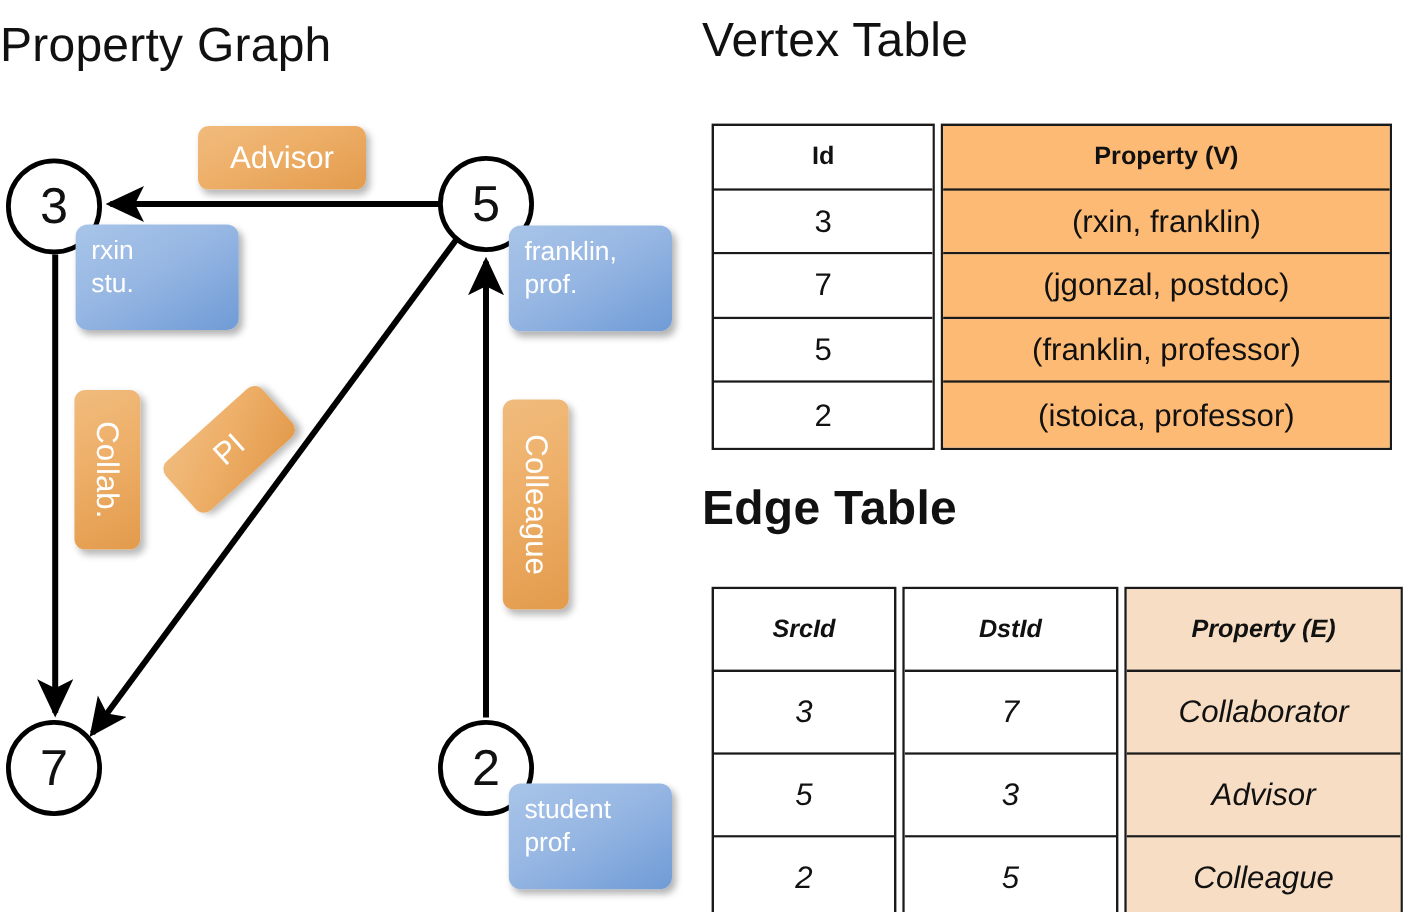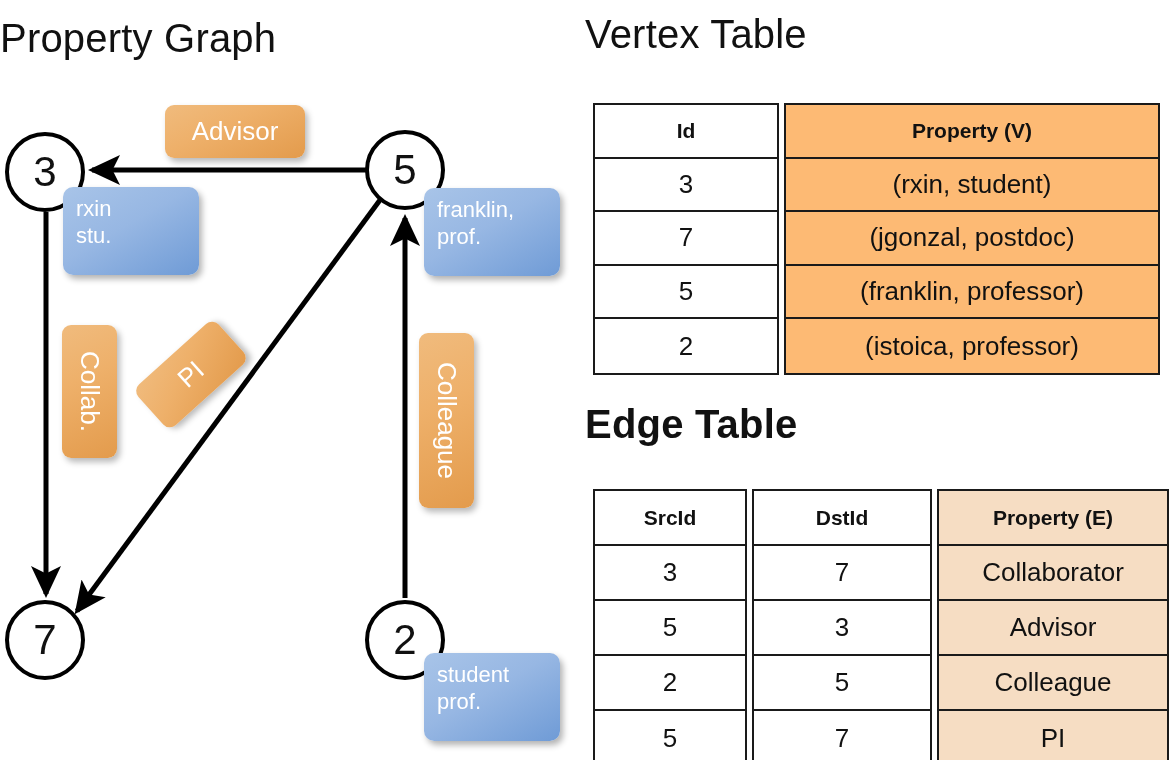--- a/index.html
+++ b/index.html
@@ -97,21 +97,21 @@
   #vertex-table{left:593px;top:103px;}
   #vertex-table .tcol.idcol{width:186px;}
   #vertex-table .tcol.propcol{width:376px;}
   #vertex-table .tcell{height:53.6px;}
 
   
   #edge-table{left:593px;top:489px;}
   #edge-table .tcol.srccol{width:154px;}
   #edge-table .tcol.dstcol{width:180px;}
   #edge-table .tcol.propcol{width:232px;}
-  #edge-table .tcell{height:55px;}
+  #edge-table .tcell{height:69px;font-style:italic;}
 </style>
 </head>
 <body>
 
 <div class="stage">
 
   <div class="title" id="title-graph">Property Graph</div>
   <div class="title" id="title-vertex">Vertex Table</div>
   <div class="title" id="title-edge">Edge Table</div>
 
@@ -184,21 +184,21 @@
     <div class="colgroupwrap">
       <div class="tcol idcol">
         <div class="tcell head white">Id</div>
         <div class="tcell white">3</div>
         <div class="tcell white">7</div>
         <div class="tcell white">5</div>
         <div class="tcell white">2</div>
       </div>
       <div class="tcol propcol">
         <div class="tcell head blue">Property (V)</div>
-        <div class="tcell blue">(rxin, student)</div>
+        <div class="tcell blue">(rxin, franklin)</div>
         <div class="tcell blue">(jgonzal, postdoc)</div>
         <div class="tcell blue">(franklin, professor)</div>
         <div class="tcell blue">(istoica, professor)</div>
       </div>
     </div>
   </div>
 
   <div class="tbl" id="edge-table">
     <div class="colgroupwrap">
       <div class="tcol srccol">

